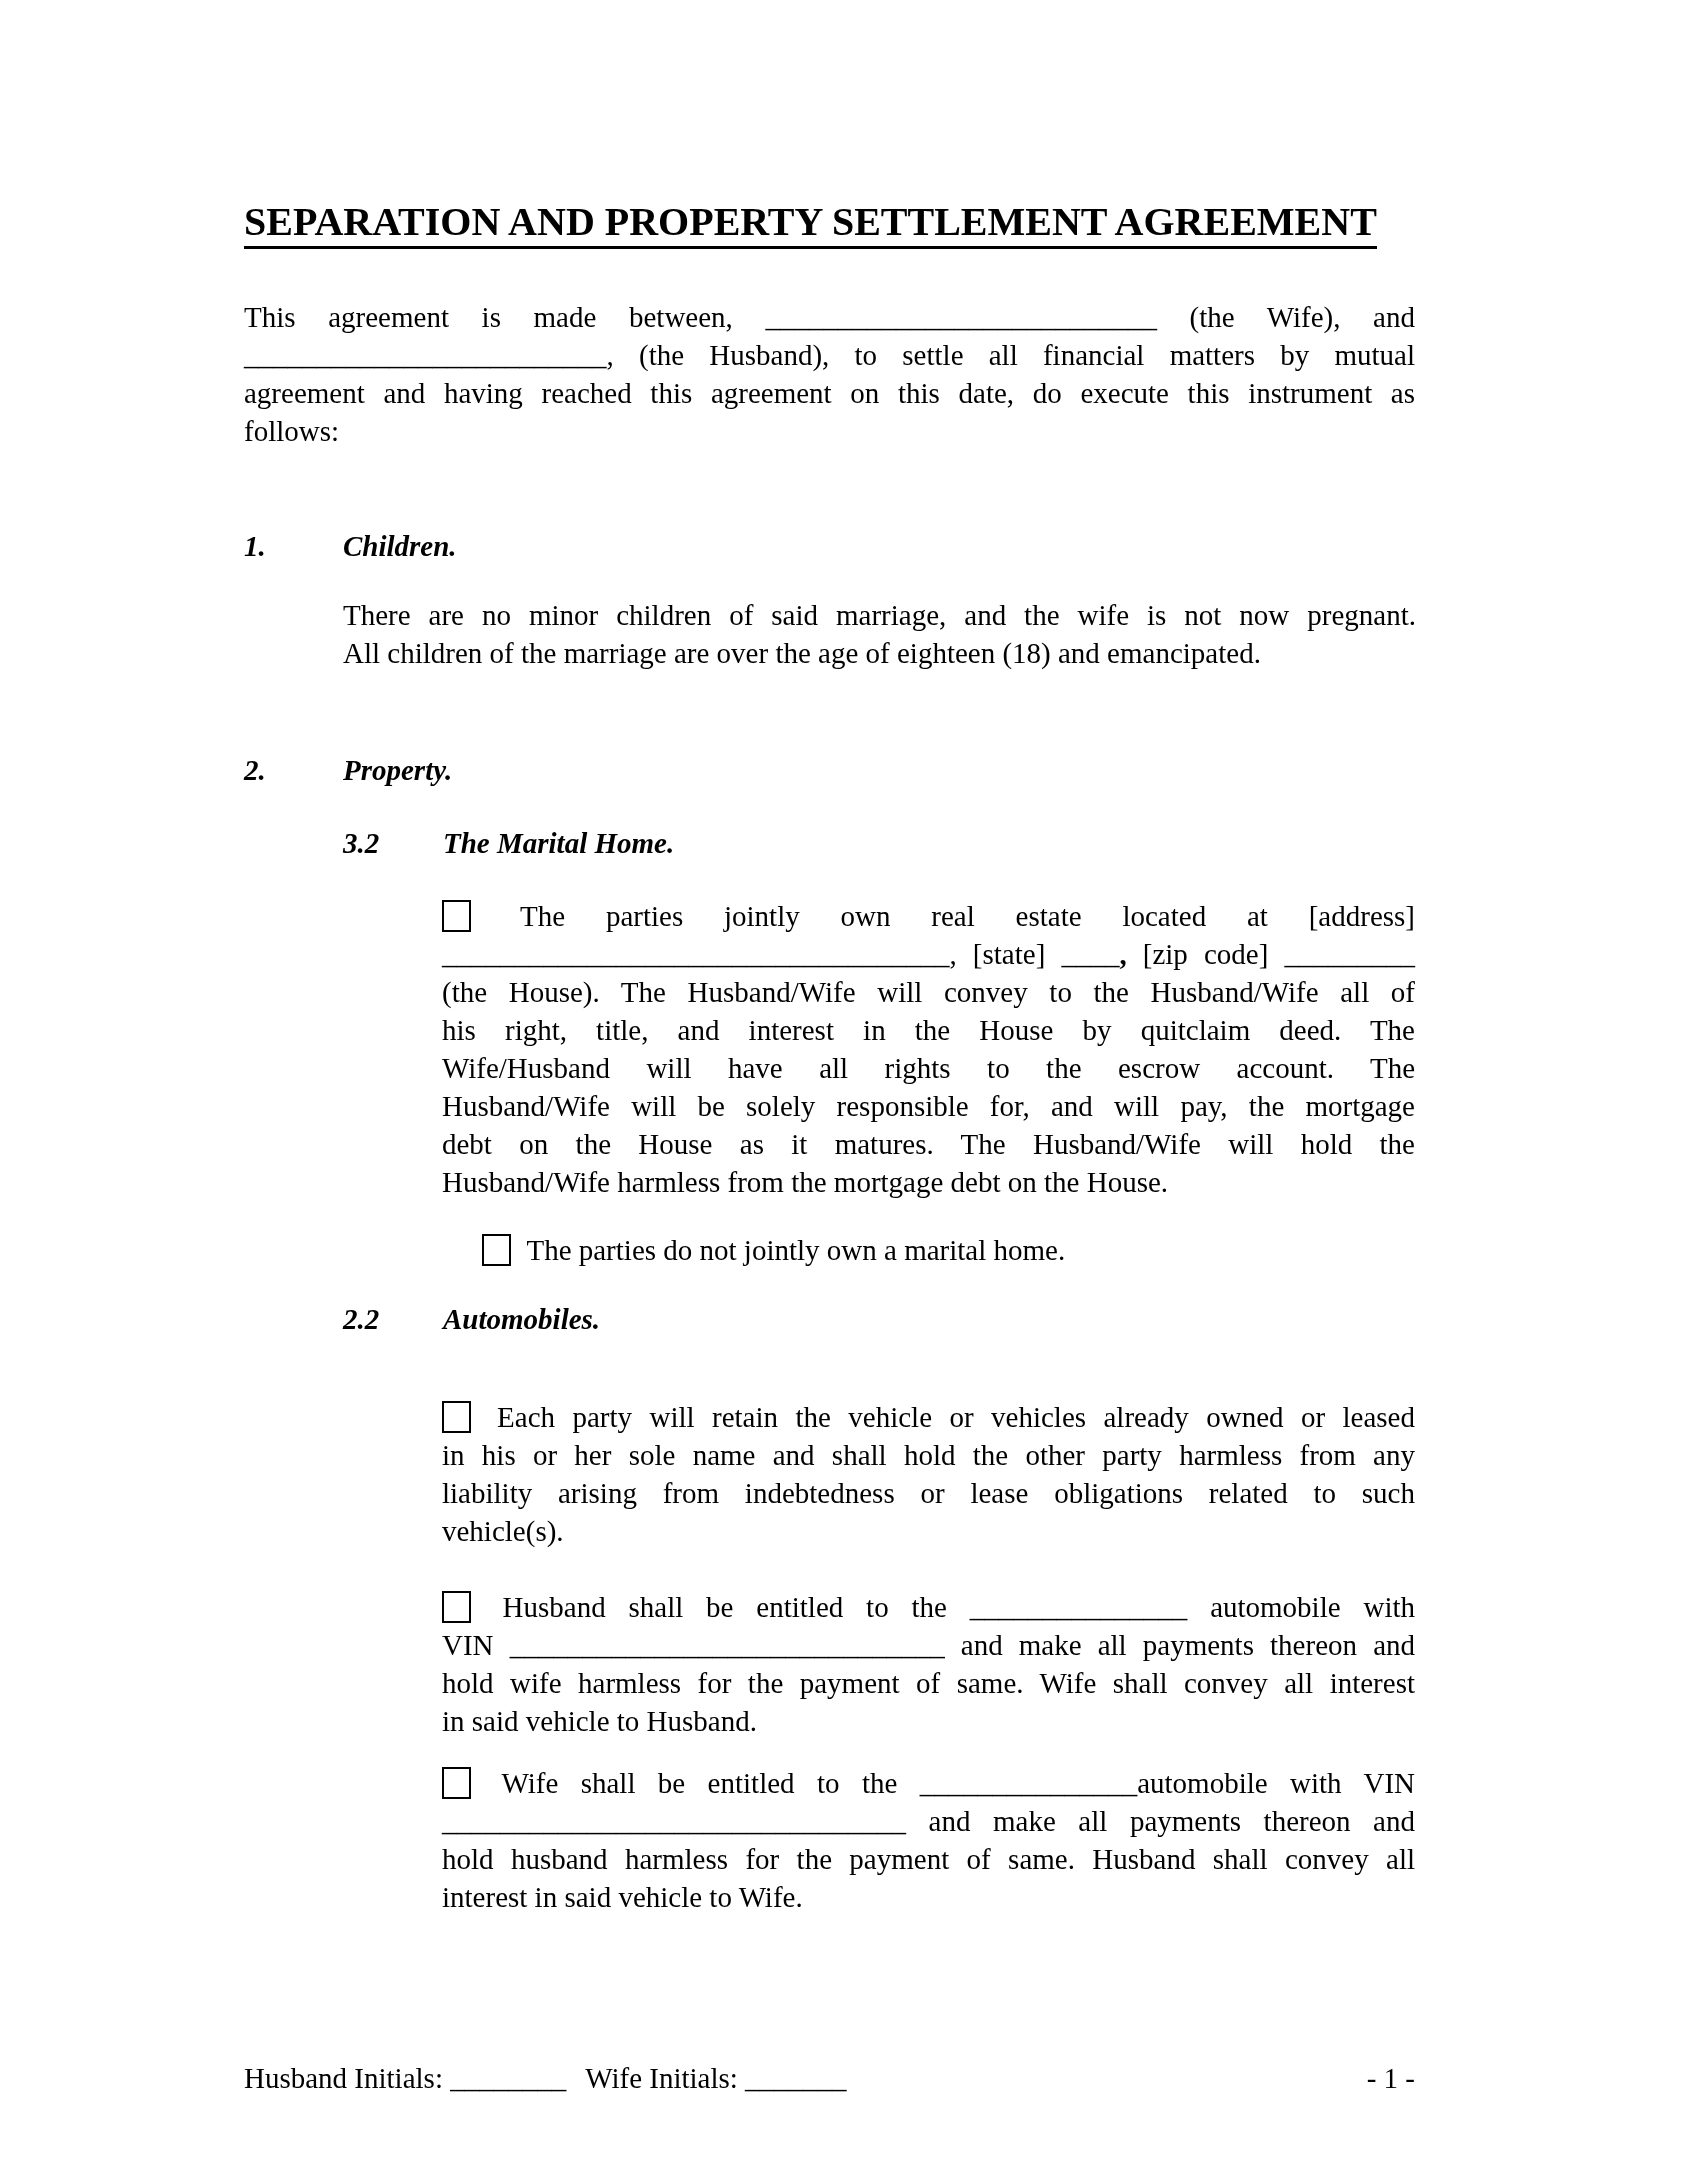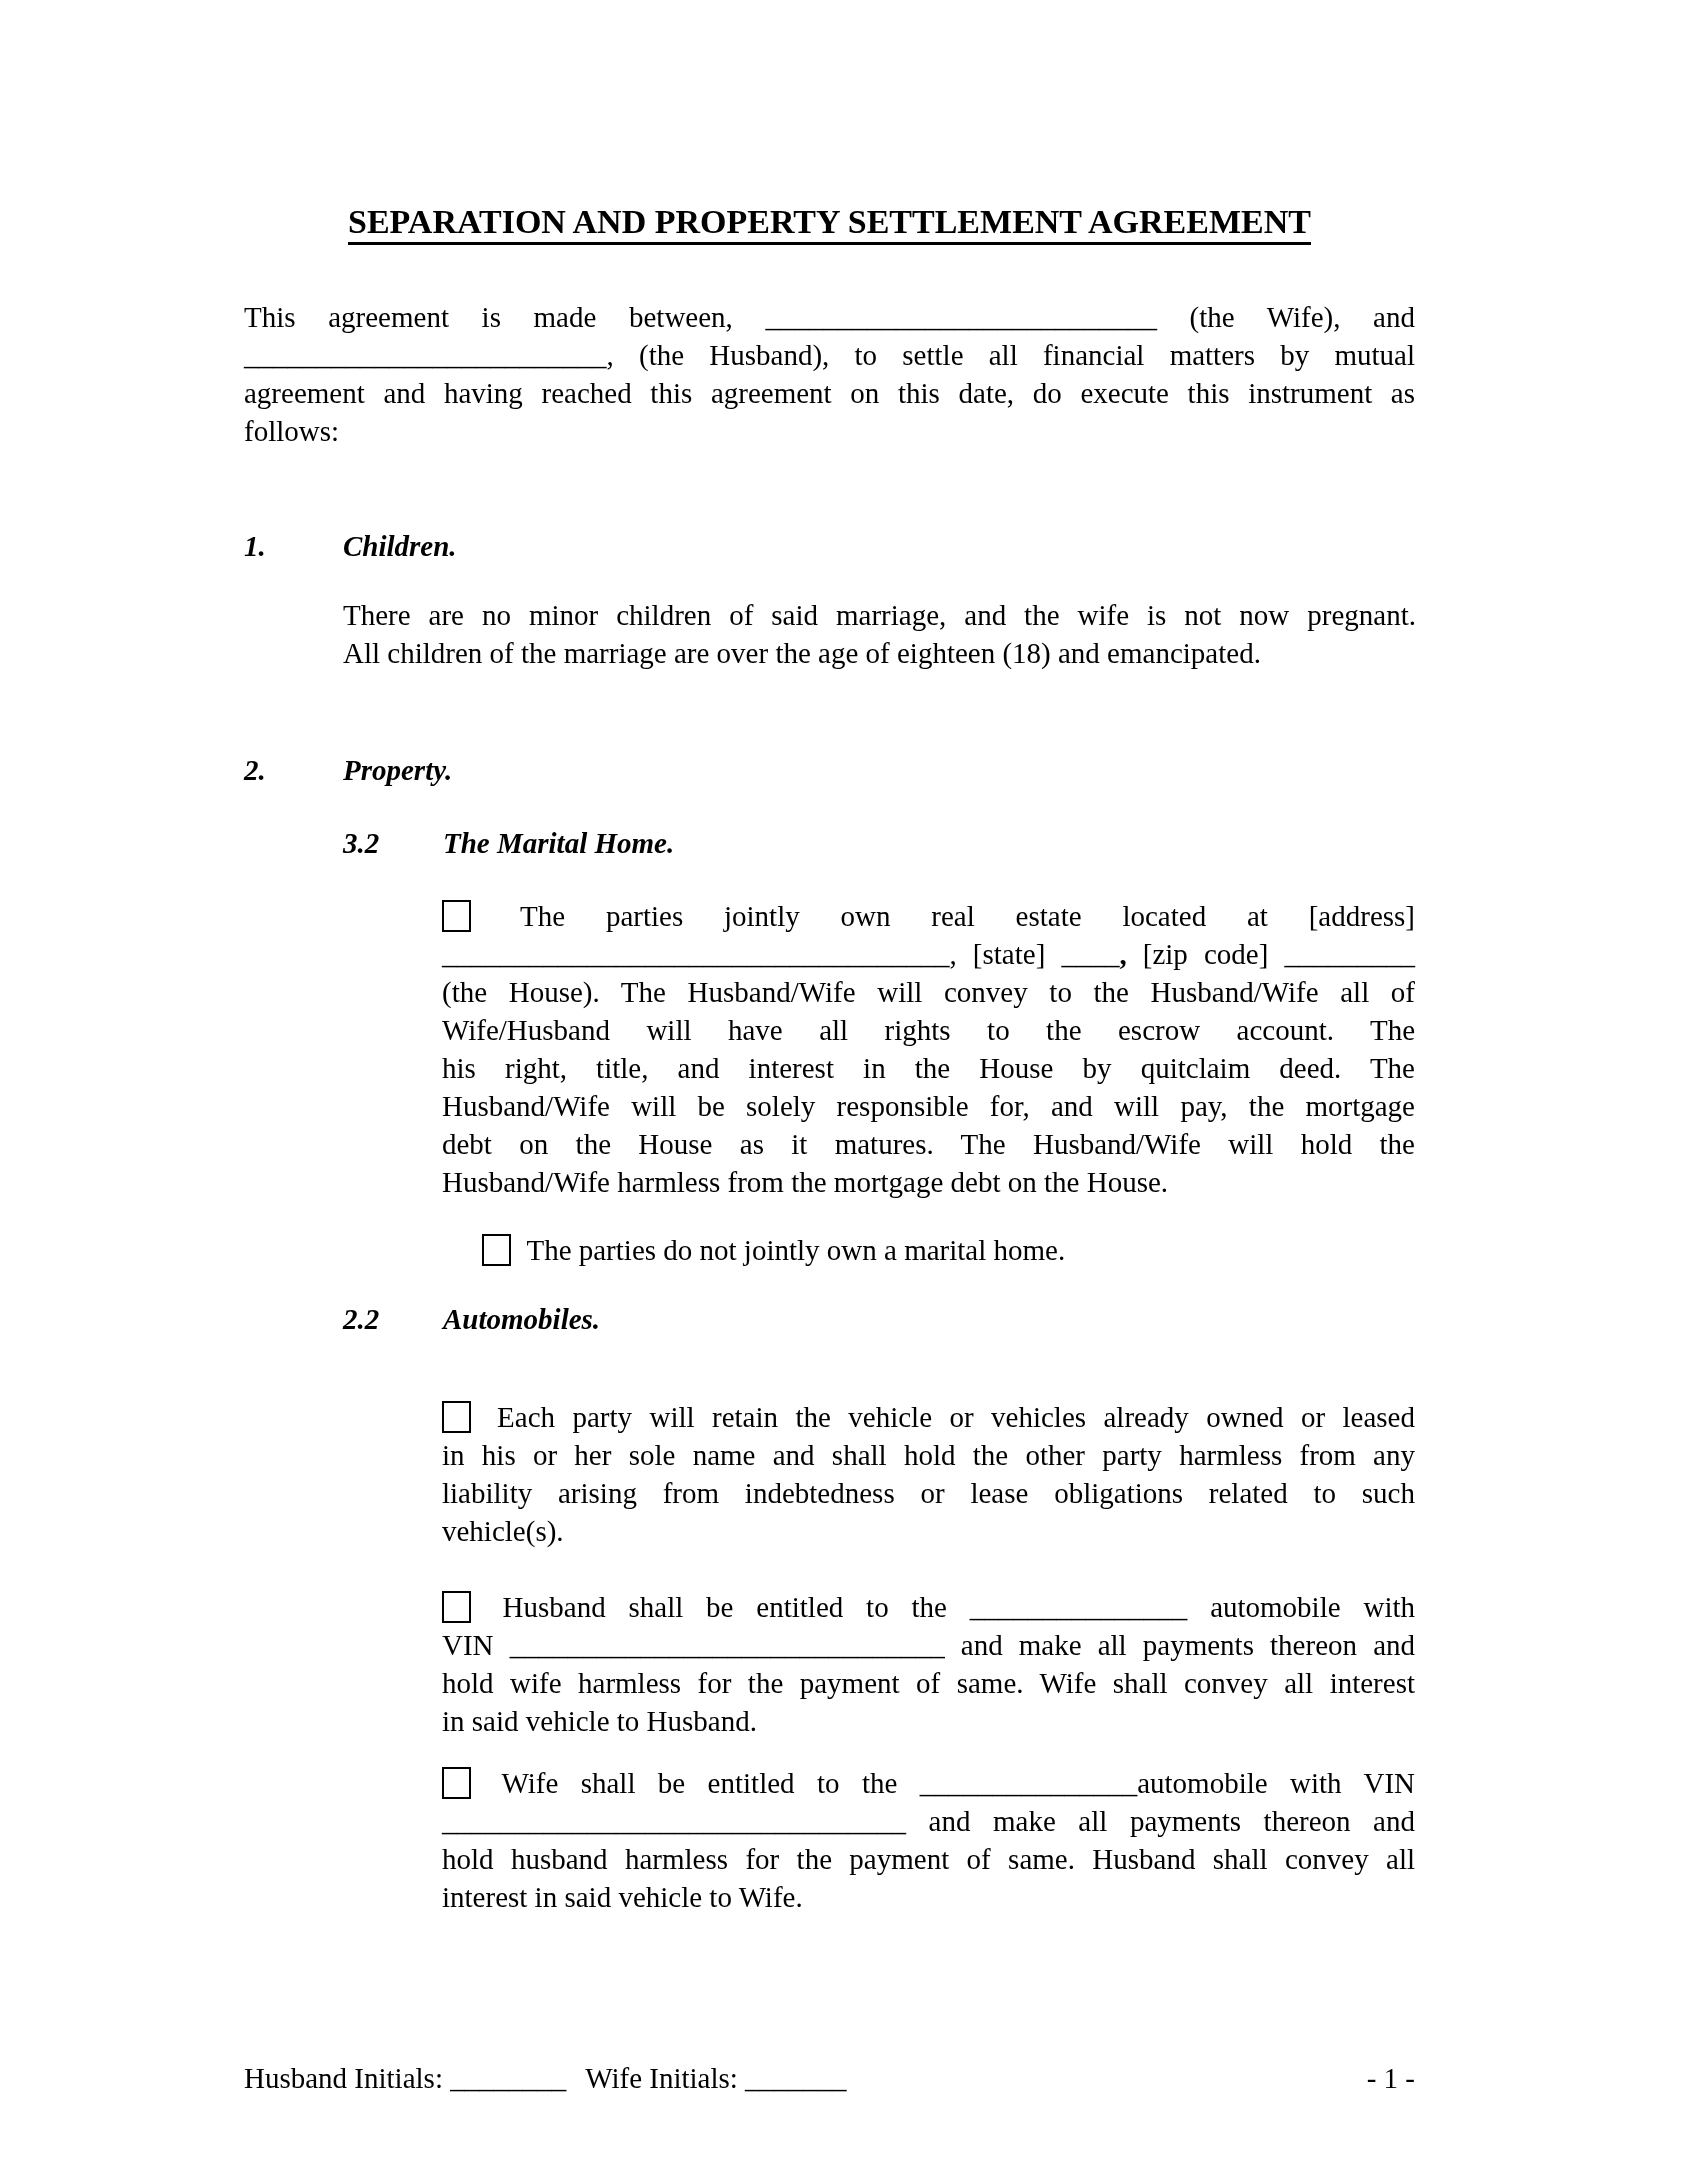--- a/index.html
+++ b/index.html
@@ -8,21 +8,21 @@
     width: 1687px;
     height: 2184px;
     background: #ffffff;
     color: #000000;
     font-family: "Liberation Serif", "DejaVu Serif", serif;
     font-size: 29px;
     line-height: 38px;
     overflow: hidden;
   }
   .content { position: absolute; left: 244px; top: 203px; width: 1171px; }
-  .title-line { text-align: center; font-weight: 700; font-size: 34px; }
+  .title-line { font-weight: 700; font-size: 40px; }
   .title-underline { border-bottom: 3.5px solid #000; padding-bottom: 1.7px; }
   .line { min-height: 38px; }
   .jl { text-align: justify; text-align-last: justify; text-justify: inter-word; }
   .ll { text-align: left; }
   .para-intro { margin-top: 57px; }
   .hrow { display: flex; font-weight: 700; font-style: italic; }
   .hrow .hnum { flex: 0 0 99px; }
   .hrow.sub { margin-left: 99px; }
   .hrow.sub .hnum { flex: 0 0 100px; }
   .h1row { margin-top: 77px; }
@@ -88,22 +88,22 @@
 
     <div class="hrow sub h21row">
       <span class="hnum">3.2</span>
       <span>The Marital Home.</span>
     </div>
 
     <div class="indent2 p21a">
       <div class="line jl"><span class="cb"></span><span> The parties jointly own real estate located at [address]</span></div>
       <div class="line jl"><span>___________________________________</span><span>, [state] </span><span>____</span><span class="bold">,</span><span> [zip code] </span><span>_________</span></div>
       <div class="line jl">(the House). The Husband/Wife will convey to the Husband/Wife all of</div>
+      <div class="line jl">his right, title, and interest in the House by quitclaim deed. The</div>
       <div class="line jl">Wife/Husband will have all rights to the escrow account. The</div>
-      <div class="line jl">his right, title, and interest in the House by quitclaim deed. The</div>
       <div class="line jl">Husband/Wife will be solely responsible for, and will pay, the mortgage</div>
       <div class="line jl">debt on the House as it matures. The Husband/Wife will hold the</div>
       <div class="line ll">Husband/Wife harmless from the mortgage debt on the House.</div>
     </div>
 
     <div class="indent2 p21b">
       <div class="line ll"><span class="cb"></span><span> The parties do not jointly own a marital home.</span></div>
     </div>
 
     <div class="hrow sub h22row">

